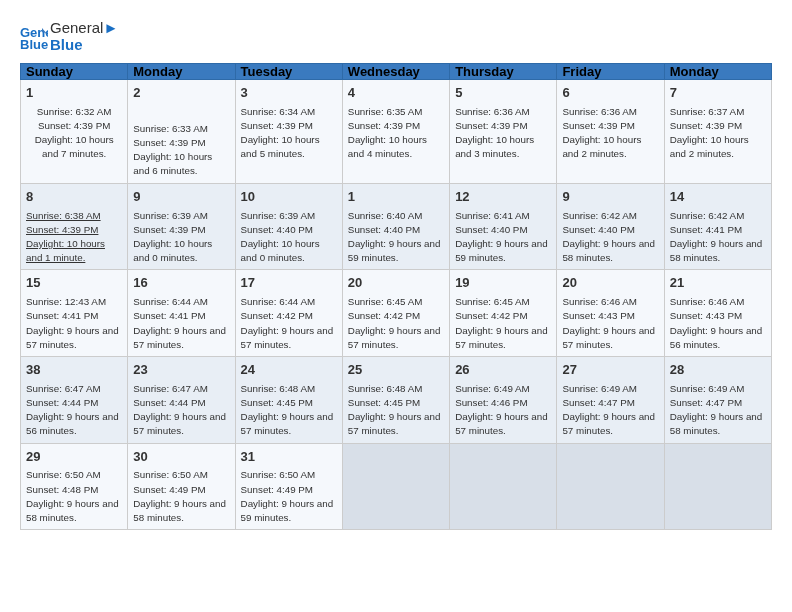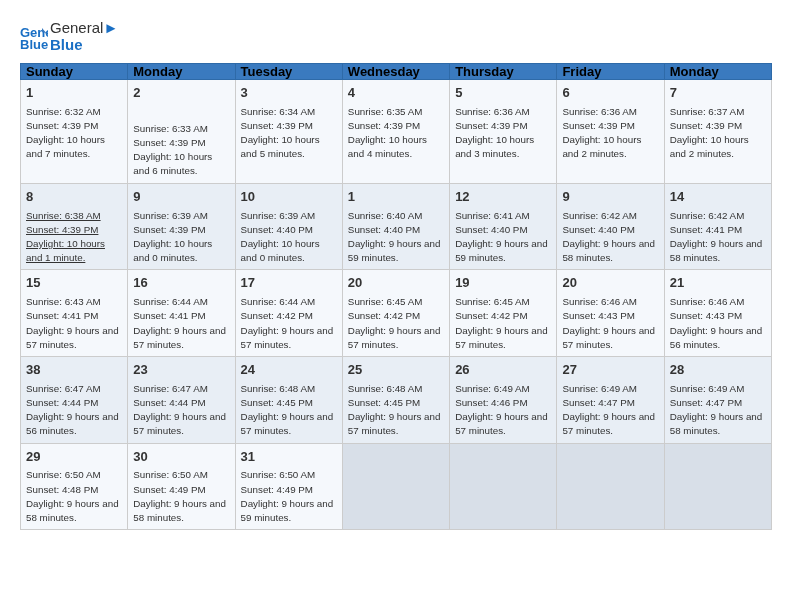--- a/index.html
+++ b/index.html
@@ -112,21 +112,21 @@
         <th>Wednesday</th>
         <th>Thursday</th>
         <th>Friday</th>
         <th>Monday</th>
       </tr>
   </thead>
   <tbody id="calendar-body">
   <tr>
         <td>
           <span class="day-num">1</span>
-          <div class="day-info" style="white-space: pre-line;">Sunrise: 6:32 AM
+          <div class="day-info" style="white-space: pre-line; text-align: center;">Sunrise: 6:32 AM
 Sunset: 4:39 PM
 Daylight: 10 hours and 7 minutes.</div>
         </td>
         <td>
           <span class="day-num">2</span>
           <div class="day-info" style="white-space: pre-line; margin-top: 19px;">Sunrise: 6:33 AM
 Sunset: 4:39 PM
 Daylight: 10 hours and 6 minutes.</div>
         </td>
         <td>
@@ -200,21 +200,21 @@
         <td>
           <span class="day-num">14</span>
           <div class="day-info" style="white-space: pre-line;">Sunrise: 6:42 AM
 Sunset: 4:41 PM
 Daylight: 9 hours and 58 minutes.</div>
         </td>
       </tr>
       <tr>
         <td>
           <span class="day-num">15</span>
-          <div class="day-info" style="white-space: pre-line;">Sunrise: 6:43 AM
+          <div class="day-info" style="white-space: pre-line;">Sunrise: 12:43 AM
 Sunset: 4:41 PM
 Daylight: 9 hours and 57 minutes.</div>
         </td>
         <td>
           <span class="day-num">16</span>
           <div class="day-info" style="white-space: pre-line;">Sunrise: 6:44 AM
 Sunset: 4:41 PM
 Daylight: 9 hours and 57 minutes.</div>
         </td>
         <td>

